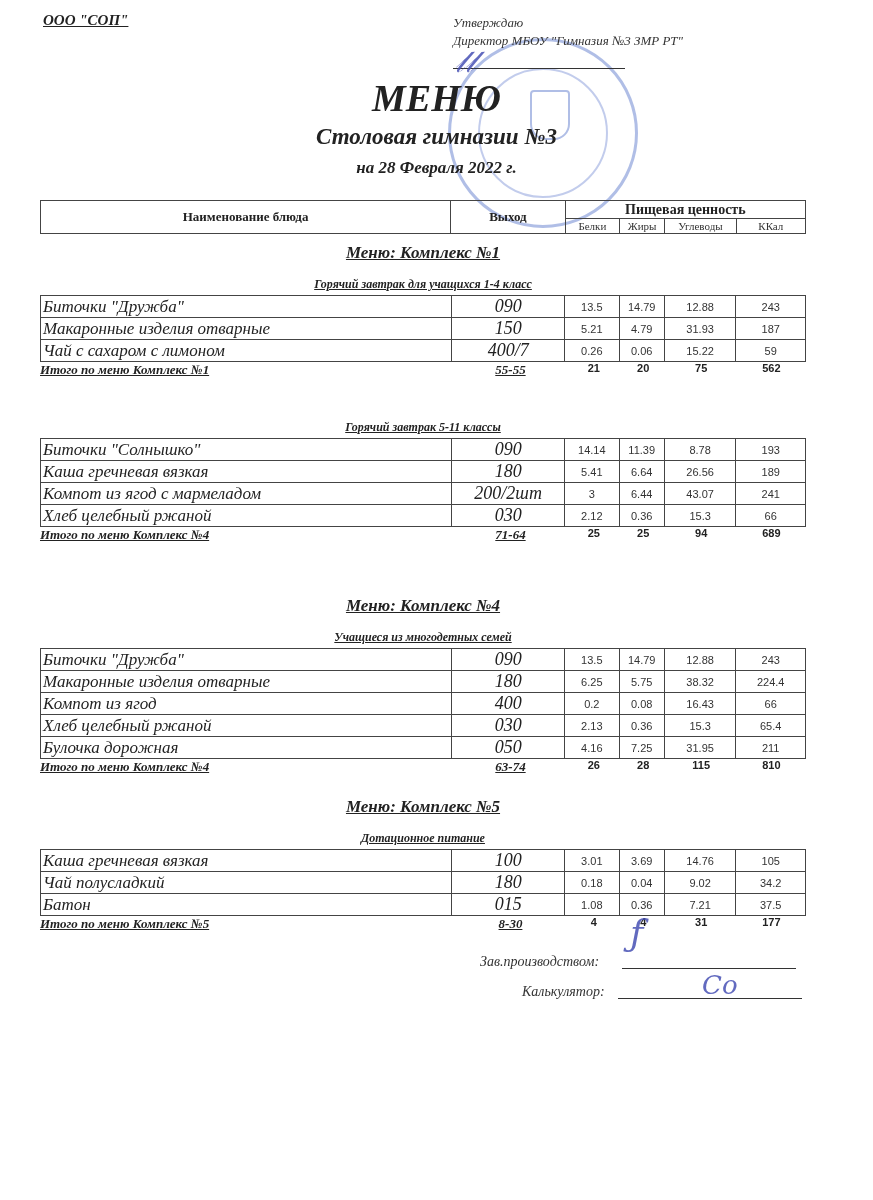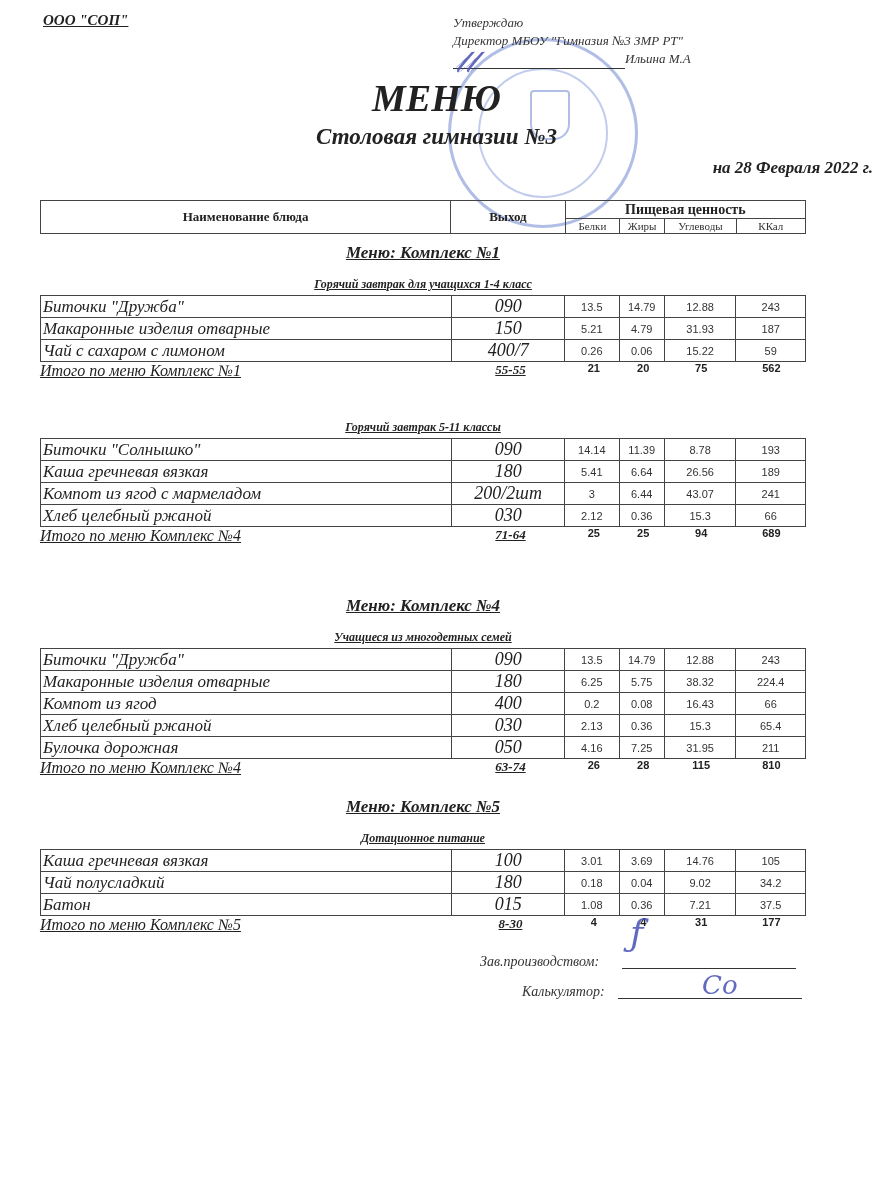--- a/index.html
+++ b/index.html
@@ -4,21 +4,21 @@
 <style>
   html, body { margin:0; padding:0; background:#ffffff; }
   body { width:873px; height:1200px; position:relative; overflow:hidden; color:#222; font-family:"Liberation Serif", serif; }
   .abs { position:absolute; }
   .org { left:43px; top:12px; font-size:15px; font-weight:bold; font-style:italic; text-decoration:underline; }
   .approve { left:453px; top:14px; font-size:13px; font-style:italic; line-height:18px; color:#333; }
   .approve .sign { padding-left:172px; }
   .approve-line { left:453px; top:68px; width:172px; border-top:1px solid #333; }
   .title { left:0; width:873px; top:76px; text-align:center; font-size:38px; font-weight:bold; font-style:italic; letter-spacing:0px; }
   .subtitle { left:0; width:873px; top:124px; text-align:center; font-size:23px; font-weight:bold; font-style:italic; }
-  .date { left:0; width:873px; top:158px; text-align:right; font-size:17px; font-weight:bold; font-style:italic; }
+  .date { left:0; width:873px; top:158px; text-align:center; font-size:17px; font-weight:bold; font-style:italic; }
 
   
   table { border-collapse:collapse; }
   .hdr { position:absolute; left:40px; top:200px; width:766px; }
   .hdr td { border:1.5px solid #444; text-align:center; font-family:"Liberation Serif", serif; }
   .hdr .h-name { width:405px; font-weight:bold; font-size:13px; height:30px; }
   .hdr .h-out { width:111px; font-weight:bold; font-size:13px; }
   .hdr .h-nut { font-weight:bold; font-size:14px; height:14px; padding:0; }
   .hdr .h-sub { font-size:11px; height:13px; padding:0; color:#333; }
 
@@ -26,21 +26,21 @@
   .sec-title { text-align:center; font-size:17px; font-weight:bold; font-style:italic; text-decoration:underline; margin-bottom:14px; }
   .sec-sub { text-align:center; font-size:12px; font-weight:bold; font-style:italic; text-decoration:underline; margin-bottom:3px; }
   .items { width:766px; }
   .items td { border:1.5px solid #444; height:20px; padding:0; }
   .items .c-name { width:405px; font-style:italic; font-size:17px; padding-left:2px; white-space:nowrap; }
   .items .c-out { width:111px; text-align:center; font-style:italic; font-size:18px; }
   .items .c-num { text-align:center; font-family:"Liberation Sans", sans-serif; font-size:11px; color:#333; }
   .items .c-b { width:53px; } .items .c-f { width:44px; } .items .c-c { width:70px; } .items .c-k { width:68px; }
   .total { width:766px; }
   .total td { height:16px; padding:0; vertical-align:top; }
-  .total .t-name { width:407px; font-weight:normal; font-style:italic; font-size:16px; }
+  .total .t-name { width:407px; font-weight:bold; font-style:italic; font-size:13px; }
   .total .t-name span, .total .t-out span { text-decoration:underline; }
   .total .t-out { width:111px; text-align:center; font-weight:bold; font-style:italic; font-size:13px; }
   .total .t-num { text-align:center; font-family:"Liberation Sans", sans-serif; font-weight:bold; font-size:11px; }
   .total .c-b { width:53px; } .total .c-f { width:44px; } .total .c-c { width:70px; } .total .c-k { width:68px; }
 
   .sig { font-style:italic; font-size:14px; color:#333; }
   .sig-line { border-top:1px solid #333; }
   .stamp { left:448px; top:38px; width:190px; height:190px; border-radius:50%; border:3px solid rgba(80,110,200,0.45); box-sizing:border-box; }
   .stamp-inner { left:478px; top:68px; width:130px; height:130px; border-radius:50%; border:2px solid rgba(80,110,200,0.35); box-sizing:border-box; }
   .stamp-emblem { left:530px; top:90px; width:36px; height:46px; border:2px solid rgba(80,110,200,0.45); border-radius:4px 4px 16px 16px; }
@@ -51,21 +51,20 @@
 
 <div class="abs org">ООО "СОП"</div>
 
 <div class="abs stamp"></div>
 <div class="abs stamp-inner"></div>
 <div class="abs stamp-emblem"></div>
 
 <div class="abs approve">
   <div>Утверждаю</div>
   <div>Директор МБОУ "Гимназия №3 ЗМР РТ"</div>
-  <div class="sign">Ильина М.А</div>
 </div>
 <div class="abs approve-line"></div>
 <div class="abs scribble" style="left:455px;top:44px;font-size:30px;">𝓁𝓁</div>
 
 <div class="abs title">МЕНЮ</div>
 <div class="abs subtitle">Столовая гимназии №3</div>
 <div class="abs date">на 28 Февраля 2022 г.</div>
 
 <table class="hdr">
   <tbody>

